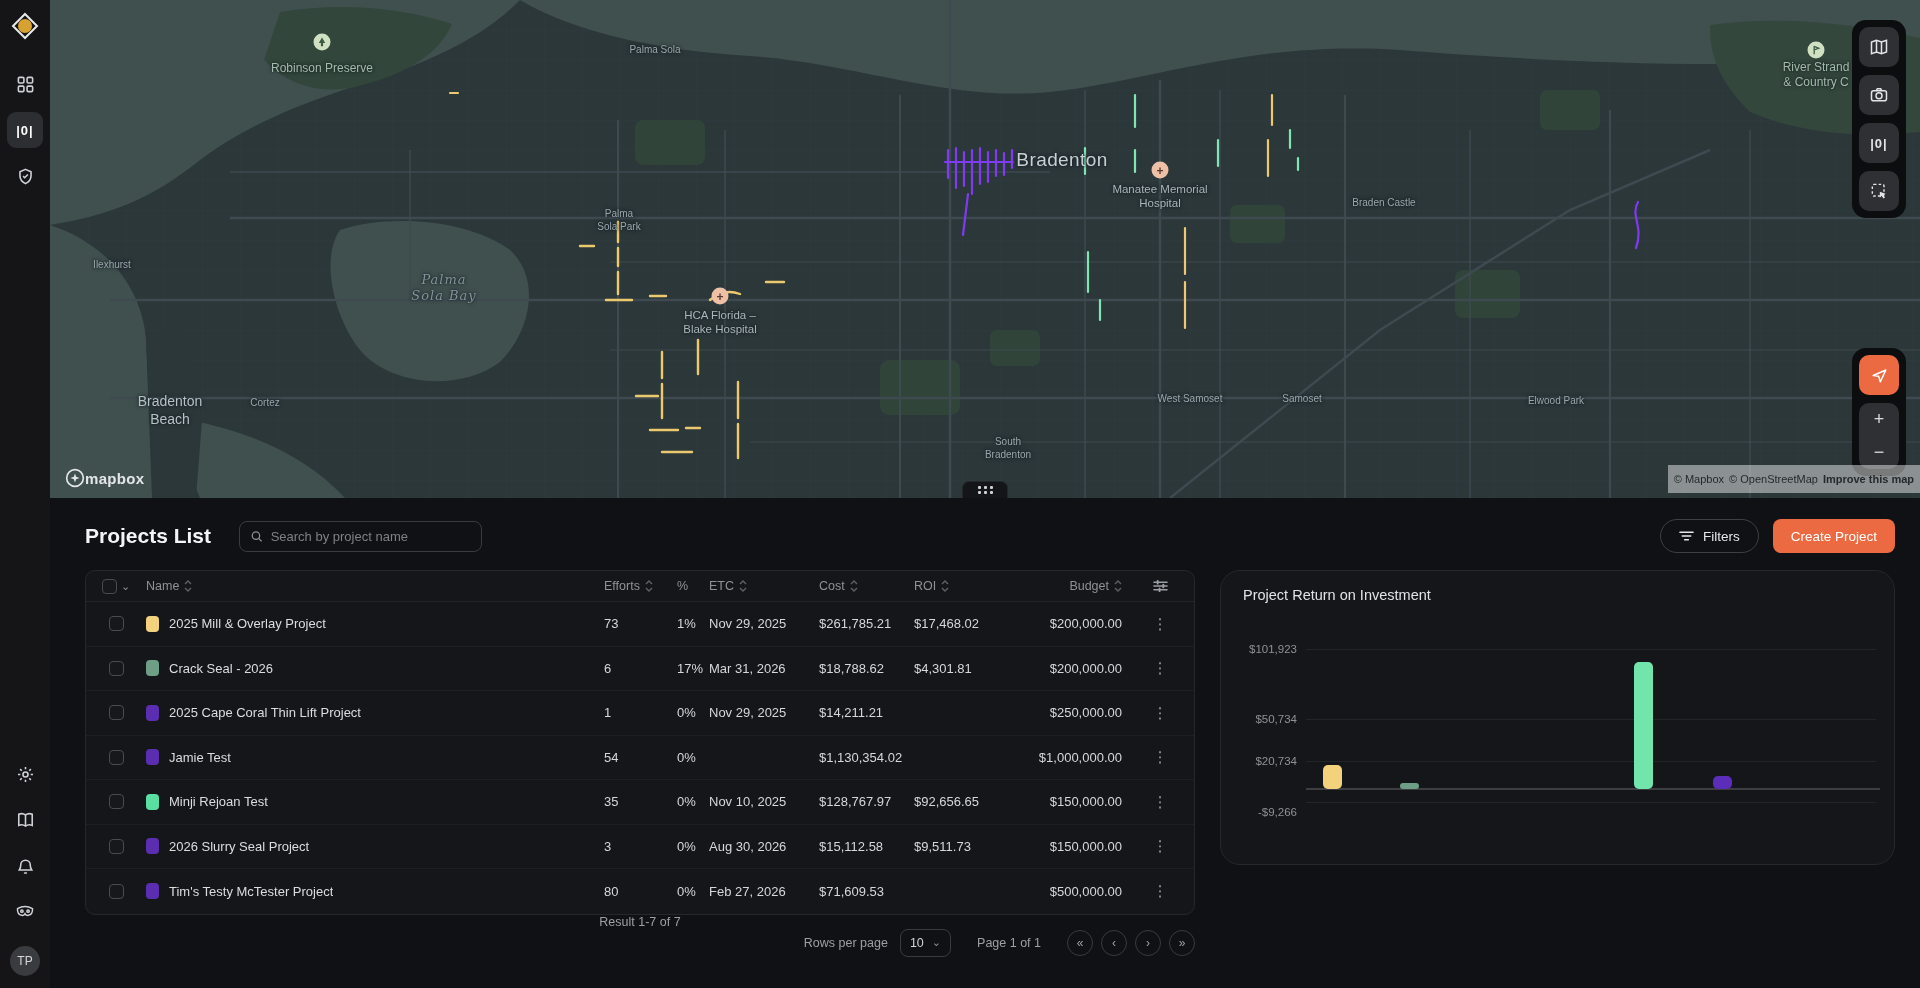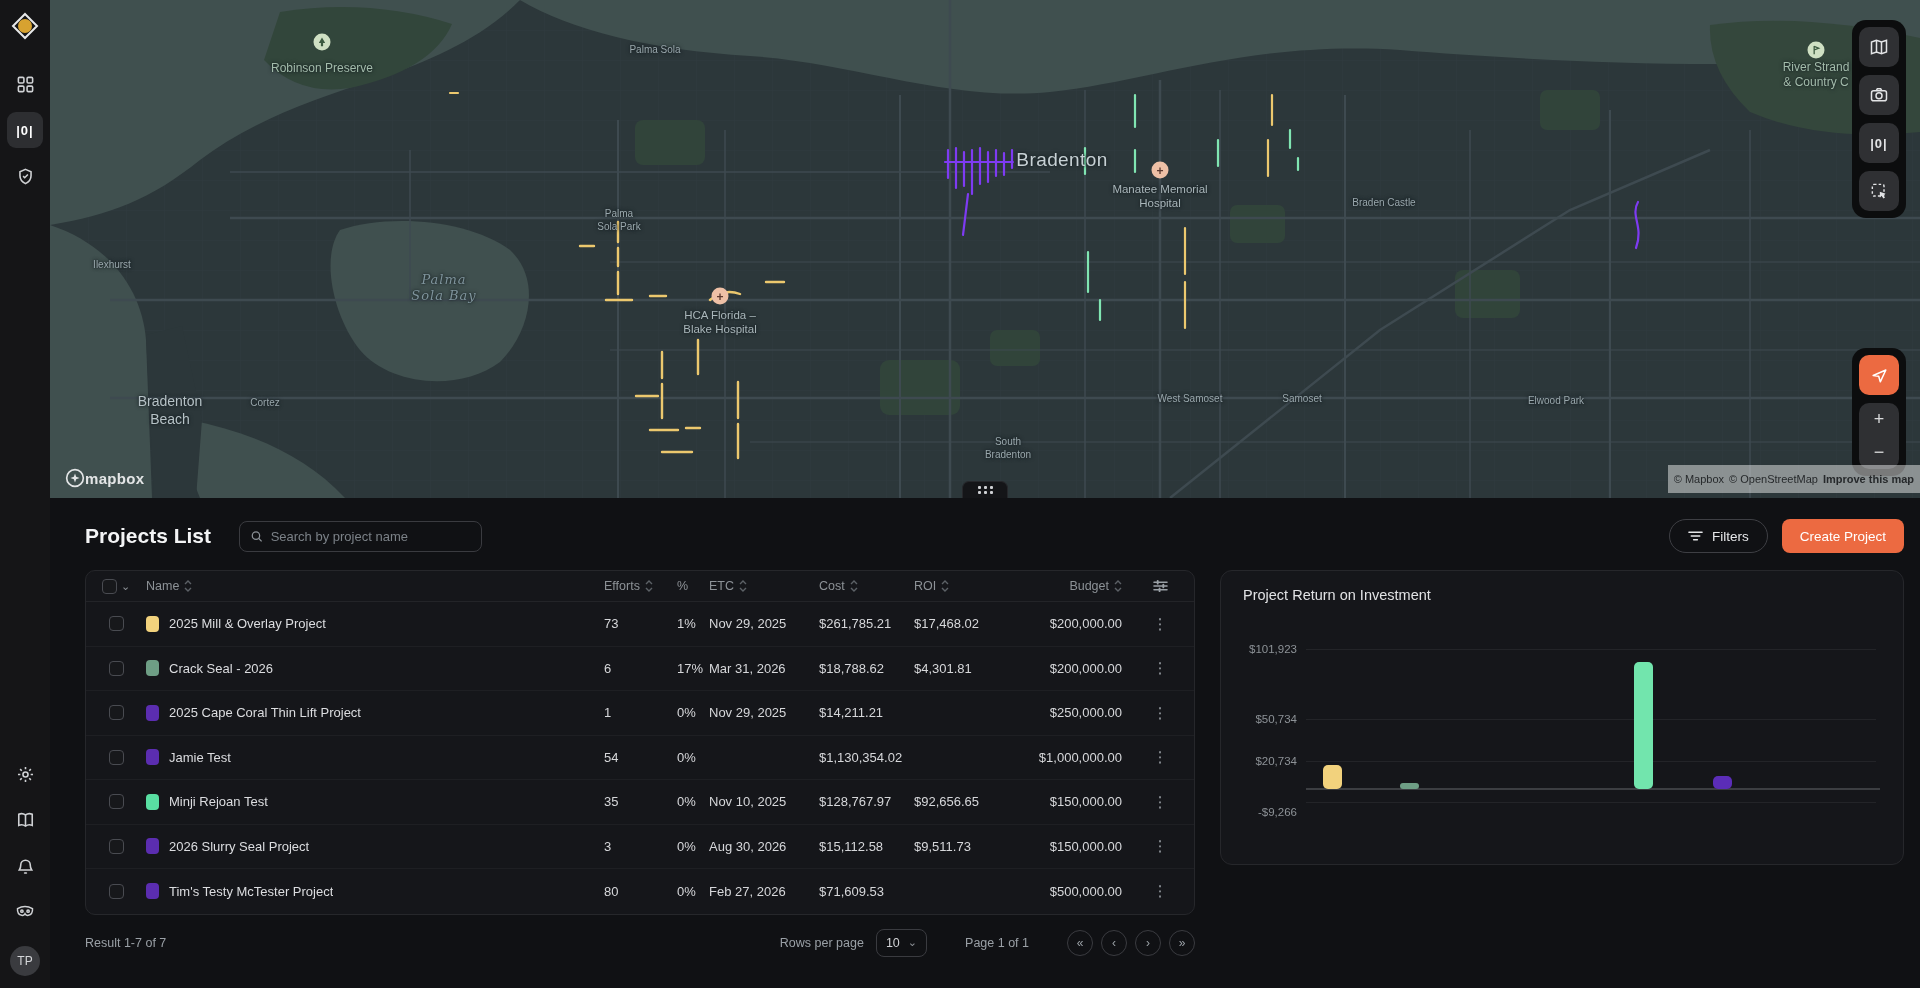--- a/index.html
+++ b/index.html
@@ -55,21 +55,21 @@
   .attrib { position:absolute; right:0; bottom:5px; height:17px; background:rgba(255,255,255,.45); color:#26292b;
     font-size:11px; display:flex; align-items:center; gap:5px; padding:14px 6px; z-index:5; }
   .attrib b { font-weight:700; }
   .drag-handle { position:absolute; left:50%; bottom:0; transform:translateX(-50%); width:46px; height:17px;
     background:#141518; border:1px solid #26272b; border-bottom:none; border-radius:7px 7px 0 0;
     display:flex; align-items:center; justify-content:center; gap:3px; z-index:5; cursor:grab; }
   .drag-handle i { width:3px; height:3px; background:#cfd1d4; border-radius:1px;
     box-shadow:0 5px 0 #cfd1d4; display:block; margin-top:-5px; }
 
   
-  .panel { flex:1; background:#101114; padding:16px 16px 0 35px; }
+  .panel { flex:1; background:#101114; padding:16px 25px 0 35px; }
   .panel-head { display:flex; align-items:center; height:44px; }
   .ptitle { font-size:21px; font-weight:700; color:#f3f4f5; }
   .search { margin-left:28px; width:243px; height:31px; border:1px solid #3a3b40; border-radius:8px;
     display:flex; align-items:center; padding:0 10px; gap:7px; background:transparent; }
   .search input { background:transparent; border:none; outline:none; color:#d9dadc; font-size:13px; width:100%;
     font-family:"Liberation Sans", sans-serif; }
   .search input::placeholder { color:#7b8187; }
   .head-right { margin-left:auto; display:flex; align-items:center; gap:14px; }
   .btn-filters { height:34px; border:1px solid #3e3f44; border-radius:17px; background:transparent; color:#e6e7e9;
     font-size:13.5px; display:flex; align-items:center; gap:9px; padding:0 18px; cursor:pointer; font-family:inherit; }
@@ -90,31 +90,31 @@
   .checkbox { width:15px; height:15px; border:1.5px solid #494b51; border-radius:4px; background:#17181b; display:inline-block; cursor:pointer; }
   .chev { color:#8d9297; font-size:11px; }
   .cell-name { display:flex; align-items:center; gap:10px; min-width:0; }
   .swatch { width:13px; height:16px; border-radius:4px; flex-shrink:0; }
   .nm { white-space:nowrap; overflow:hidden; text-overflow:ellipsis; }
   .num { color:#d6d7da; }
   .right { text-align:right; padding-right:4px; }
   .kebab { text-align:center; color:#9aa0a6; font-size:15px; letter-spacing:0; cursor:pointer; }
   .colset { display:flex; justify-content:center; color:#9aa0a6; cursor:pointer; }
 
-  .tfoot { display:flex; align-items:center; height:56px; color:#9aa0a6; font-size:12.5px; width:1110px; }
-  .foot-right { margin-left:auto; display:flex; align-items:center; gap:38px; }
+  .tfoot { display:flex; align-items:center; height:56px; color:#9aa0a6; font-size:12.5px; width:1110px;flex-direction:column; }
+  .foot-right { margin-left:auto; display:flex; align-items:center; gap:26px; }
   .rpp { display:flex; align-items:center; gap:12px; }
   .select { border:1px solid #3a3b40; border-radius:8px; height:28px; padding:0 9px; display:flex; align-items:center; gap:8px;
     color:#d2d3d6; cursor:pointer; }
   .pager { display:flex; gap:8px; }
   .pgbtn { width:26px; height:26px; border:1px solid #3a3b40; border-radius:50%; color:#9aa0a6;
     display:flex; align-items:center; justify-content:center; font-size:12px; cursor:pointer; background:transparent; }
 
   
-  .ccard { flex:1; height:295px; background:#15161a; border:1px solid #26272b; border-radius:12px; position:relative; }
+  .ccard { flex:1; height:295px; background:#15161a; border:1px solid #26272b; border-radius:20px; position:relative; }
   .ctitle { position:absolute; left:22px; top:16px; font-size:14.5px; color:#e2e3e5; }
   .gridline { position:absolute; left:85px; width:570px; height:1px; background:#232428; }
   .baseline { position:absolute; left:85px; width:574px; height:2px; background:#3c3e42; }
   .ytick { position:absolute; left:6px; width:70px; text-align:right; font-size:11.5px; color:#8d9297; }
   .bar { position:absolute; width:19px; border-radius:5px; }
 </style>
 </head>
 <body>
 
 <div class="app">

